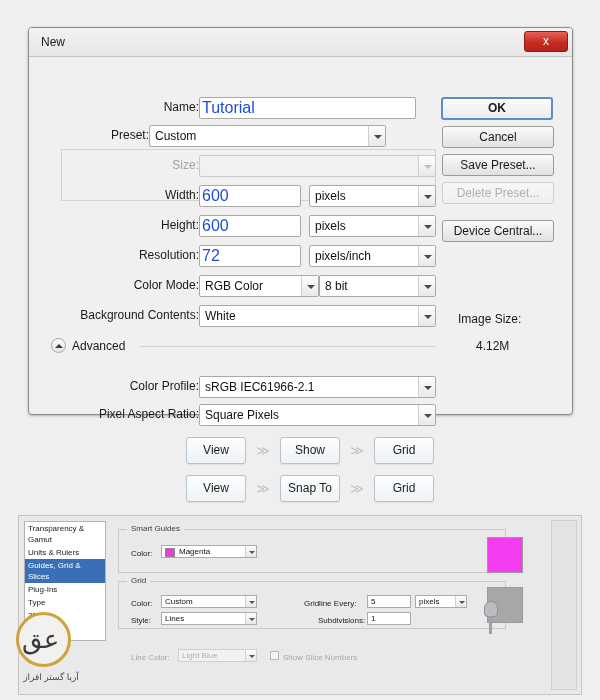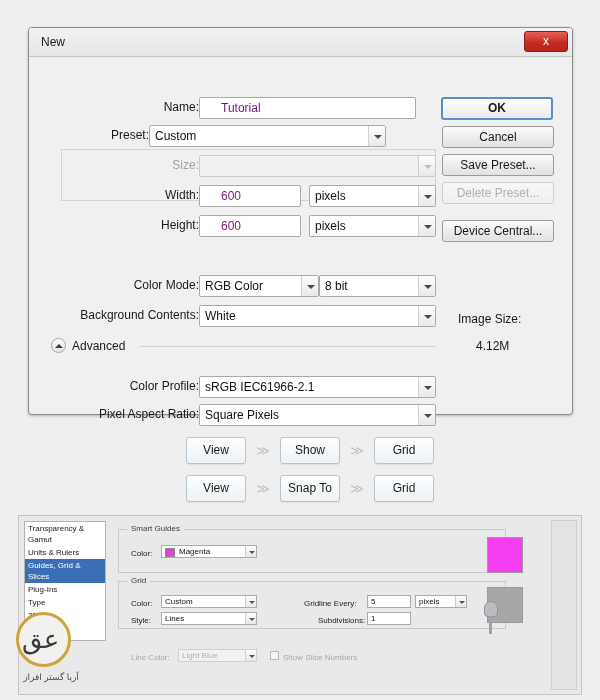--- a/index.html
+++ b/index.html
@@ -54,24 +54,24 @@
     font-size: 12px; color: #1a1a1a;
   }
   .lbl.disabled { color: #a0a0a0; }
 
   .ctl {
     position: absolute;
     height: 22px;
     background: #ffffff;
     border: 1px solid #a9a9a9;
     border-radius: 2px;
-    font-size: 12px;
+    font-size: 16px;
     line-height: 20px;
-    padding-left: 21px;
-    color: #701a75;
+    padding-left: 2px;
+    color: #1d4ed8;
     overflow: hidden; white-space: nowrap;
   }
 
   .combo { position: absolute; height: 22px; background: #fff; border: 1px solid #a9a9a9; border-radius: 2px;
            font-size: 12px; line-height: 20px; padding-left: 5px; color: #111; overflow: hidden; white-space: nowrap; }
   .combo.disabled { background: #f1f1f1; border-color: #c9c9c9; color: #b5b5b5; }
   .combo .arrow {
     position: absolute; right: 0; top: 0; width: 17px; height: 20px;
     background: linear-gradient(to bottom,#fdfdfd,#e9e9e9);
     border-left: 1px solid #cfcfcf;
@@ -272,20 +272,28 @@
 
       <div class="row" style="top:158px; width:385px;">
         <div class="lbl" style="right:215px;">Height:</div>
         <div class="ctl" style="left:170px; top:0; width:102px;">600</div>
         <div class="combo" style="left:280px; top:0; width:127px;">
           <span>pixels</span>
           <span class="arrow"></span>
         </div>
       </div>
 
+      <div class="row" style="top:188px; width:385px;">
+        <div class="lbl" style="right:215px;">Resolution:</div>
+        <div class="ctl" style="left:170px; top:0; width:102px;">72</div>
+        <div class="combo" style="left:280px; top:0; width:127px;">
+          <span>pixels/inch</span>
+          <span class="arrow"></span>
+        </div>
+      </div>
 
       <div class="row" style="top:218px; width:385px;">
         <div class="lbl" style="right:215px;">Color Mode:</div>
         <div class="combo" style="left:170px; top:0; width:120px;">
           <span>RGB Color</span>
           <span class="arrow"></span>
         </div>
         <div class="combo" style="left:290px; top:0; width:117px;">
           <span>8 bit</span>
           <span class="arrow"></span>

